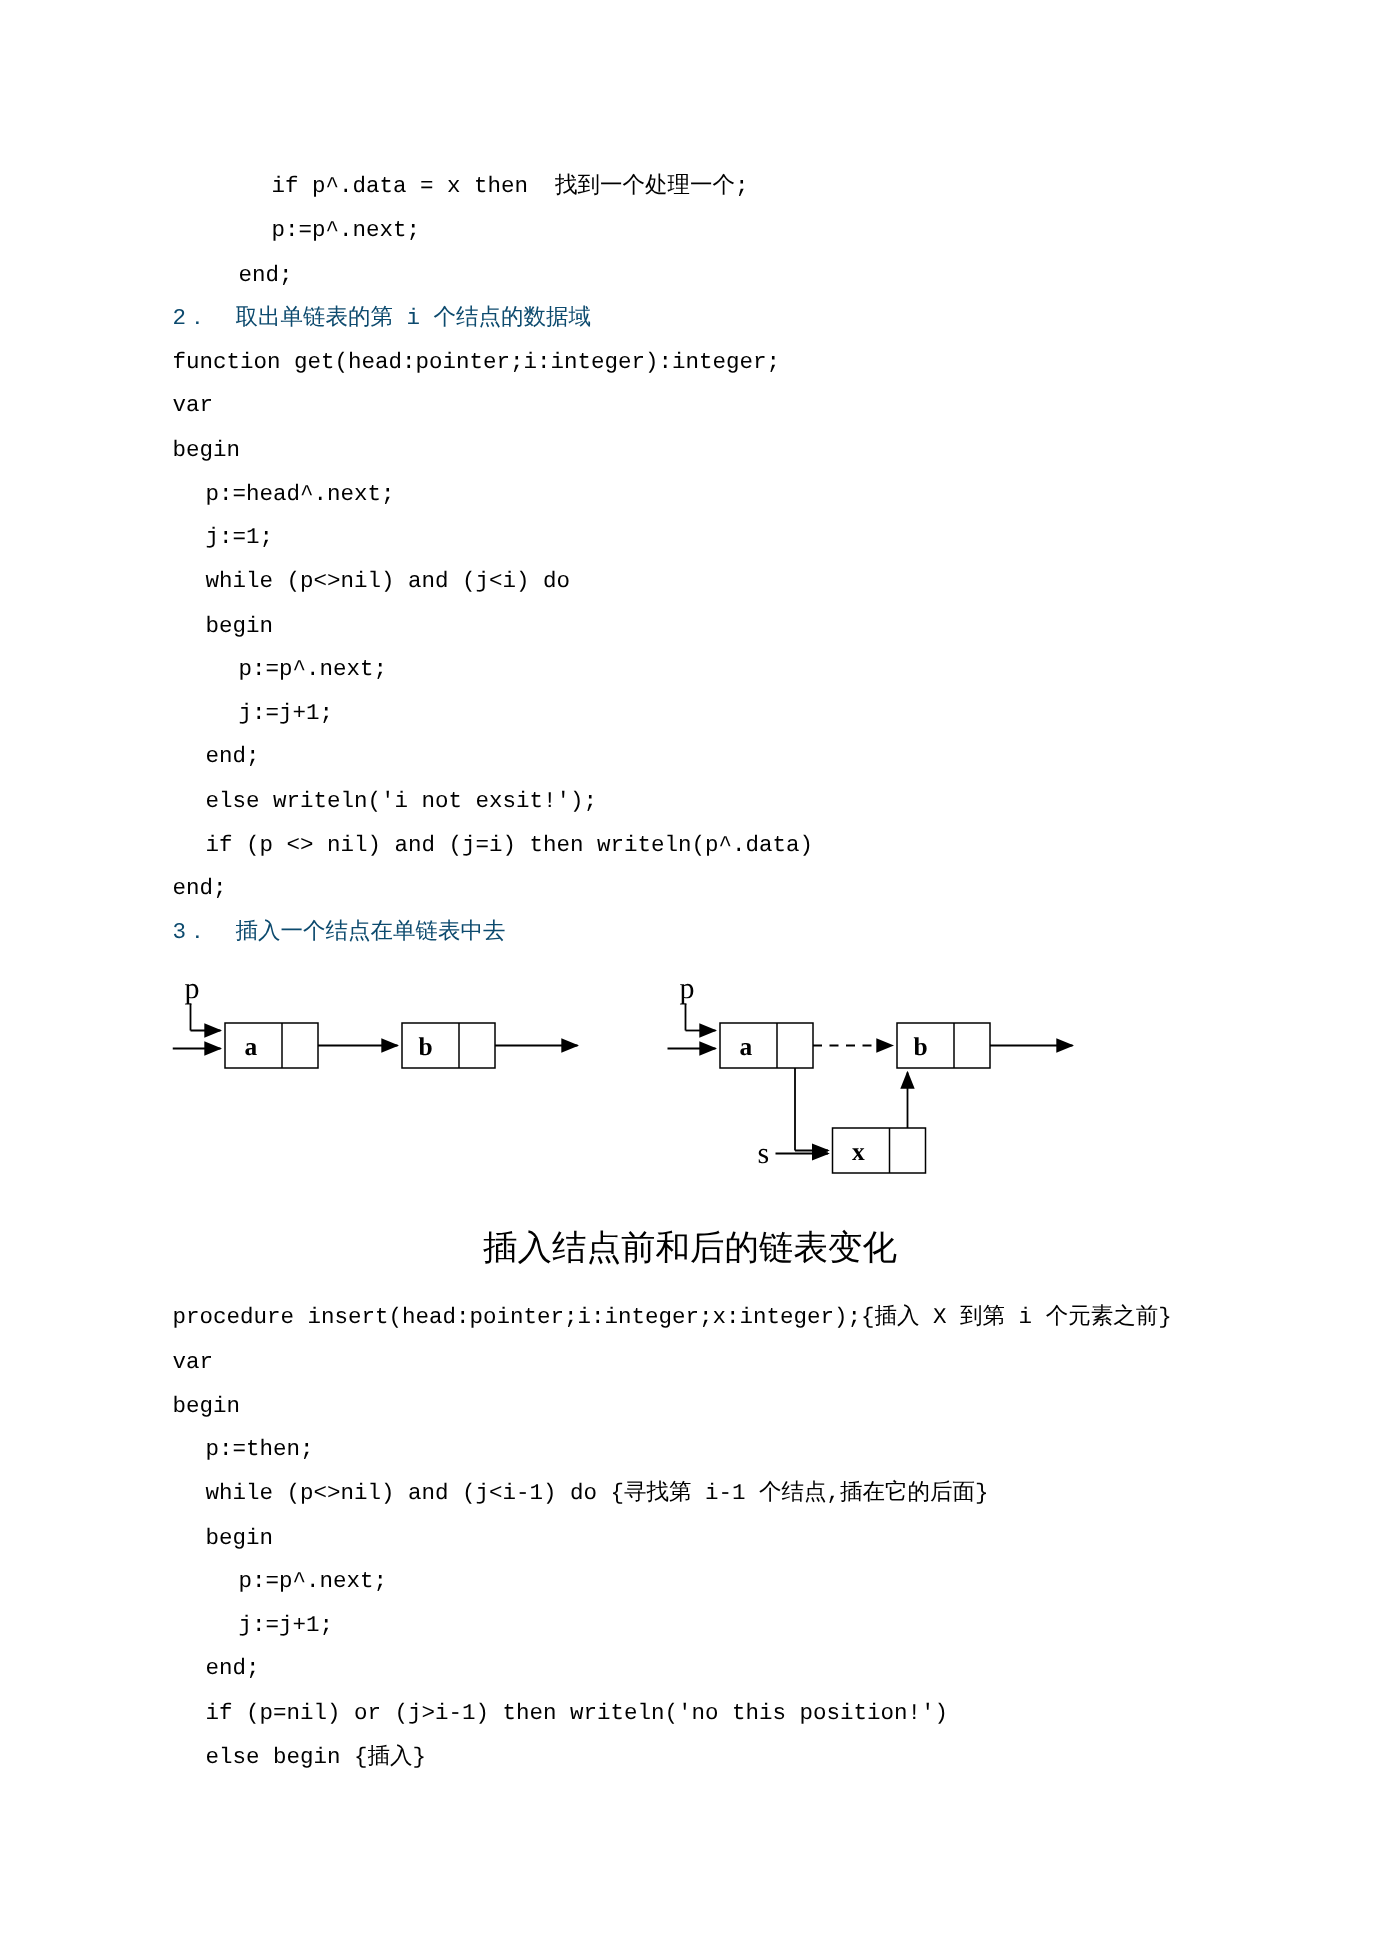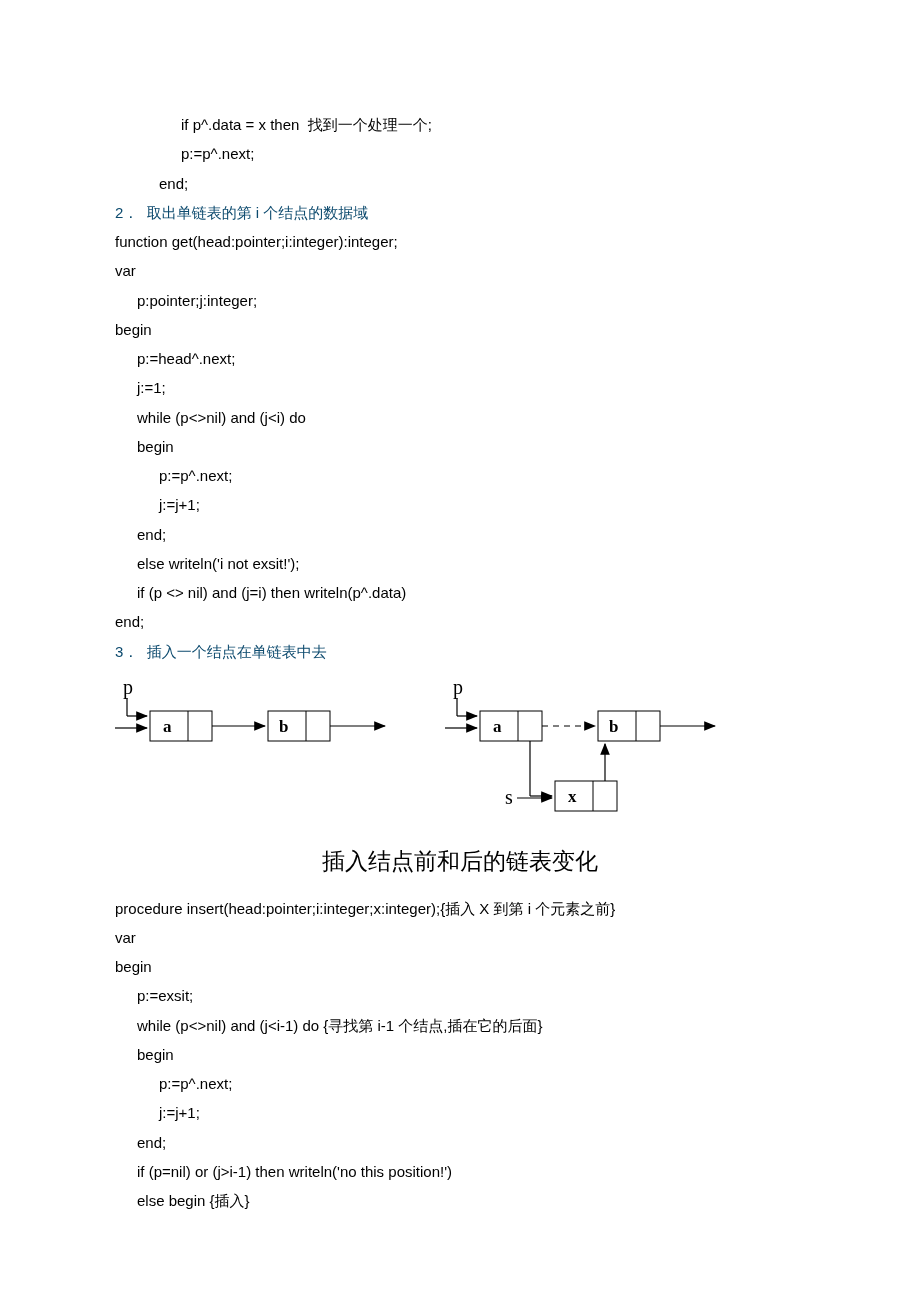--- a/index.html
+++ b/index.html
@@ -10,55 +10,54 @@
     font-size: 15px;
     color: #000;
     width: 920px;
   }
   .page {
     padding: 110px 115px 60px 115px;
     line-height: 1.95;
   }
   .code-line {
     white-space: pre;
-    font-family: Liberation Sans, sans-serif;
+    font-family: Liberation Mono, monospace;
   }
   .ind1 { padding-left: 22px; }
   .ind2 { padding-left: 44px; }
   .ind3 { padding-left: 66px; }
   .heading {
     color: #0c4a6e;
   }
   .diagram {
     margin: 10px 0 8px 0;
   }
   .diagram svg {
     display: block;
   }
   .caption {
     font-size: 23px;
     text-align: center;
     margin: 6px 0 10px 0;
-    font-family: Liberation Sans, sans-serif;
+    font-family: Liberation Serif, serif;
   }
 </style>
 </head>
 <body>
 
 <div class="page">
 
   <div class="code-line ind3">if p^.data = x then  找到一个处理一个;</div>
   <div class="code-line ind3">p:=p^.next;</div>
   <div class="code-line ind2">end;</div>
 
   <div class="code-line heading">2．  取出单链表的第 i 个结点的数据域</div>
 
   <div class="code-line">function get(head:pointer;i:integer):integer;</div>
   <div class="code-line">var</div>
-  <div class="code-line ind1">p:pointer;j:integer;</div>
   <div class="code-line">begin</div>
   <div class="code-line ind1">p:=head^.next;</div>
   <div class="code-line ind1">j:=1;</div>
   <div class="code-line ind1">while (p&lt;&gt;nil) and (j&lt;i) do</div>
   <div class="code-line ind1">begin</div>
   <div class="code-line ind2">p:=p^.next;</div>
   <div class="code-line ind2">j:=j+1;</div>
   <div class="code-line ind1">end;</div>
   <div class="code-line ind1">else writeln('i not exsit!');</div>
   <div class="code-line ind1">if (p &lt;&gt; nil) and (j=i) then writeln(p^.data)</div>
@@ -125,21 +124,21 @@
         <line x1="160" y1="105" x2="160" y2="68" stroke="#000" stroke-width="1.2" marker-end="url(#arrow)"></line>
       </g>
     </svg>
   </div>
 
   <div class="caption">插入结点前和后的链表变化</div>
 
   <div class="code-line">procedure insert(head:pointer;i:integer;x:integer);{插入 X 到第 i 个元素之前}</div>
   <div class="code-line">var</div>
   <div class="code-line">begin</div>
-  <div class="code-line ind1">p:=exsit;</div>
+  <div class="code-line ind1">p:=then;</div>
   <div class="code-line ind1">while (p&lt;&gt;nil) and (j&lt;i-1) do {寻找第 i-1 个结点,插在它的后面}</div>
   <div class="code-line ind1">begin</div>
   <div class="code-line ind2">p:=p^.next;</div>
   <div class="code-line ind2">j:=j+1;</div>
   <div class="code-line ind1">end;</div>
   <div class="code-line ind1">if (p=nil) or (j&gt;i-1) then writeln('no this position!')</div>
   <div class="code-line ind1">else begin {插入}</div>
 
 </div>
 

